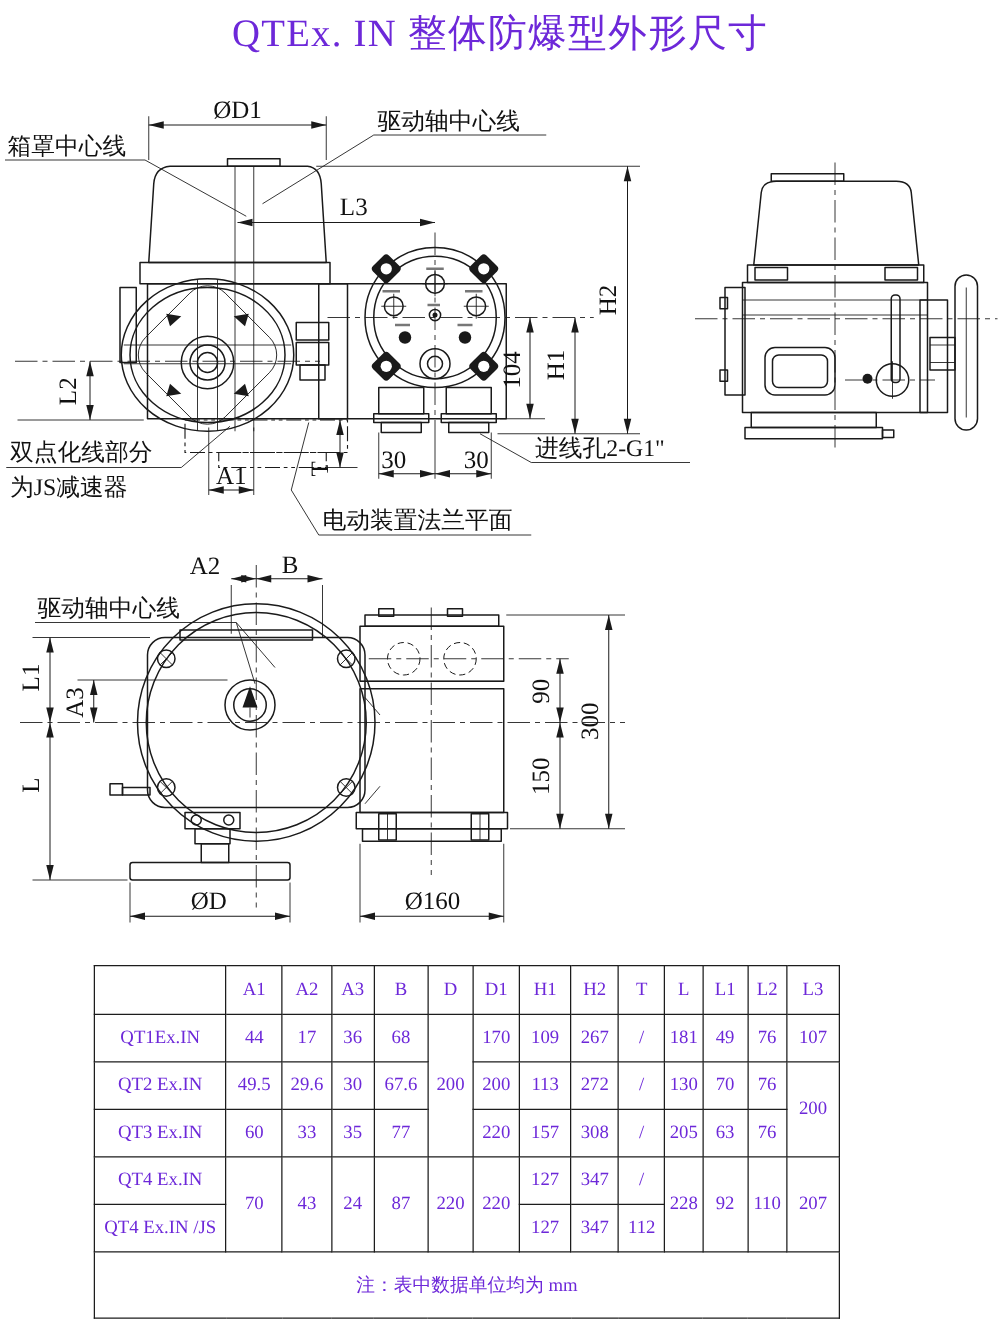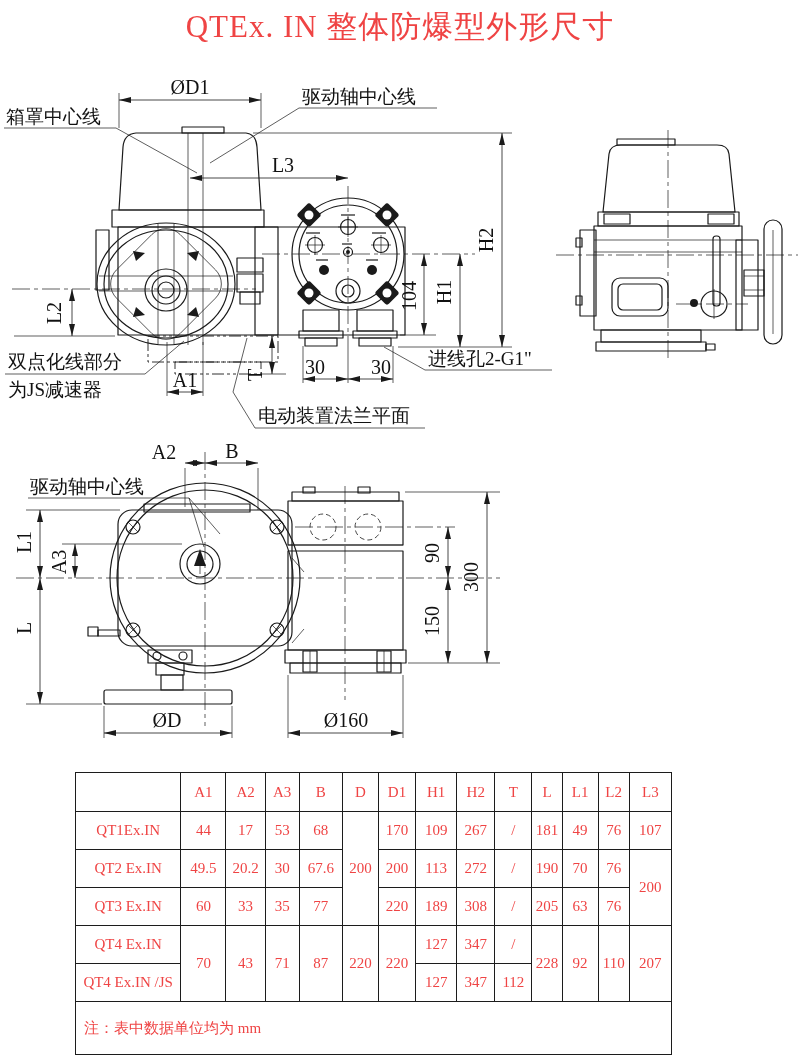--- a/index.html
+++ b/index.html
@@ -1,35 +1,35 @@
 <!DOCTYPE html>
 <html><head>
 <meta charset="utf-8">
 <style>
   html,body{margin:0;padding:0;background:#e8e8e8;}
   .page{position:relative;width:800px;height:1056px;margin:0 auto;background:#ffffff;
-        font-family:"Liberation Serif",serif;color:#ef4444;overflow:hidden;}
+        font-family:"Liberation Serif",serif;color:#6d28d9;overflow:hidden;}
   .title{position:absolute;top:6px;left:0;width:800px;text-align:center;
          font-size:31px;letter-spacing:1px;white-space:nowrap;}
   svg.drawing{position:absolute;top:0;left:0;}
   svg .ol{fill:none;stroke:#1a1a1a;stroke-width:1.2;stroke-linejoin:round;}
   svg .tn{fill:none;stroke:#1a1a1a;stroke-width:0.7;}
   svg .cl{fill:none;stroke:#1a1a1a;stroke-width:0.7;stroke-dasharray:18 4 4 4;}
   svg .dash{fill:none;stroke:#1a1a1a;stroke-width:0.8;stroke-dasharray:5 3;}
   svg .ph{fill:none;stroke:#1a1a1a;stroke-width:0.9;stroke-dasharray:12 3 3 3 3 3;}
   svg .dim{fill:none;stroke:#1a1a1a;stroke-width:0.8;}
   svg .fillb{fill:#1a1a1a;stroke:none;}
   svg text{font-family:"Liberation Serif",serif;font-size:20px;fill:#111;}
   svg text.cjk{font-size:19px;}
   .dims-table{position:absolute;left:75px;top:772px;width:597px;border-collapse:collapse;
               table-layout:fixed;font-size:15px;}
   .dims-table td{border:1.4px solid #1c1c1c;text-align:center;vertical-align:middle;
                  padding:0;height:37px;overflow:hidden;}
   .dims-table tr.hrow td{height:38px;}
-  .dims-table td.note{text-align:left;padding:4px 8px;height:44px;}
+  .dims-table td.note{text-align:center;padding:4px 8px;height:44px;}
 </style>
 </head>
 <body>
 
 <div class="page">
 
   <div class="title">QTEx. IN 整体防爆型外形尺寸</div>
 
   <svg class="drawing" width="800" height="760" viewBox="0 0 800 760" xmlns="http://www.w3.org/2000/svg">
     <defs>
@@ -351,66 +351,66 @@
       <td>T</td>
       <td>L</td>
       <td>L1</td>
       <td>L2</td>
       <td>L3</td>
     </tr>
     <tr>
       <td>QT1Ex.IN</td>
       <td>44</td>
       <td>17</td>
-      <td>53</td>
+      <td>36</td>
       <td>68</td>
       <td rowspan="3">200</td>
       <td>170</td>
       <td>109</td>
       <td>267</td>
       <td>/</td>
       <td>181</td>
       <td>49</td>
       <td>76</td>
       <td>107</td>
     </tr>
     <tr>
       <td>QT2 Ex.IN</td>
       <td>49.5</td>
-      <td>20.2</td>
+      <td>29.6</td>
       <td>30</td>
       <td>67.6</td>
       <td>200</td>
       <td>113</td>
       <td>272</td>
       <td>/</td>
-      <td>190</td>
+      <td>130</td>
       <td>70</td>
       <td>76</td>
       <td rowspan="2">200</td>
     </tr>
     <tr>
       <td>QT3 Ex.IN</td>
       <td>60</td>
       <td>33</td>
       <td>35</td>
       <td>77</td>
       <td>220</td>
-      <td>189</td>
+      <td>157</td>
       <td>308</td>
       <td>/</td>
       <td>205</td>
       <td>63</td>
       <td>76</td>
     </tr>
     <tr>
       <td>QT4 Ex.IN</td>
       <td rowspan="2">70</td>
       <td rowspan="2">43</td>
-      <td rowspan="2">71</td>
+      <td rowspan="2">24</td>
       <td rowspan="2">87</td>
       <td rowspan="2">220</td>
       <td rowspan="2">220</td>
       <td>127</td>
       <td>347</td>
       <td>/</td>
       <td rowspan="2">228</td>
       <td rowspan="2">92</td>
       <td rowspan="2">110</td>
       <td rowspan="2">207</td>

